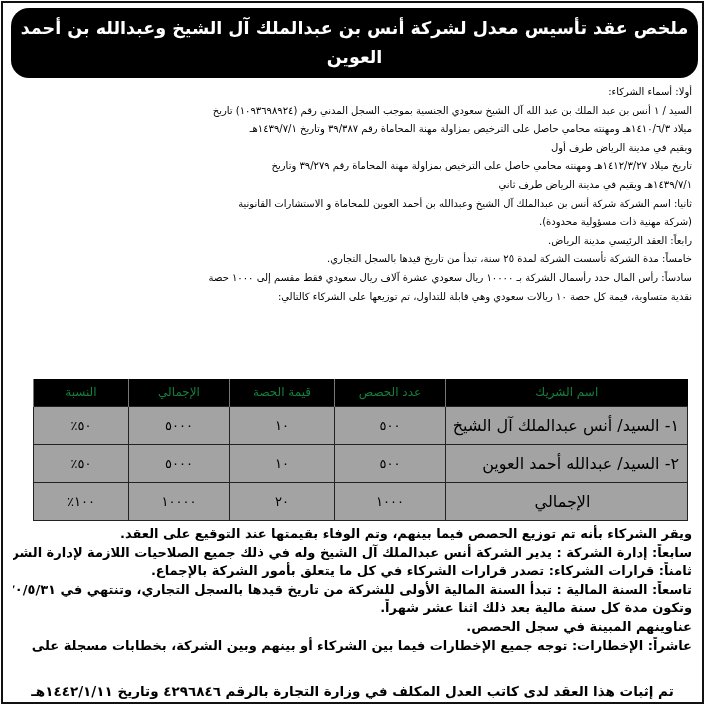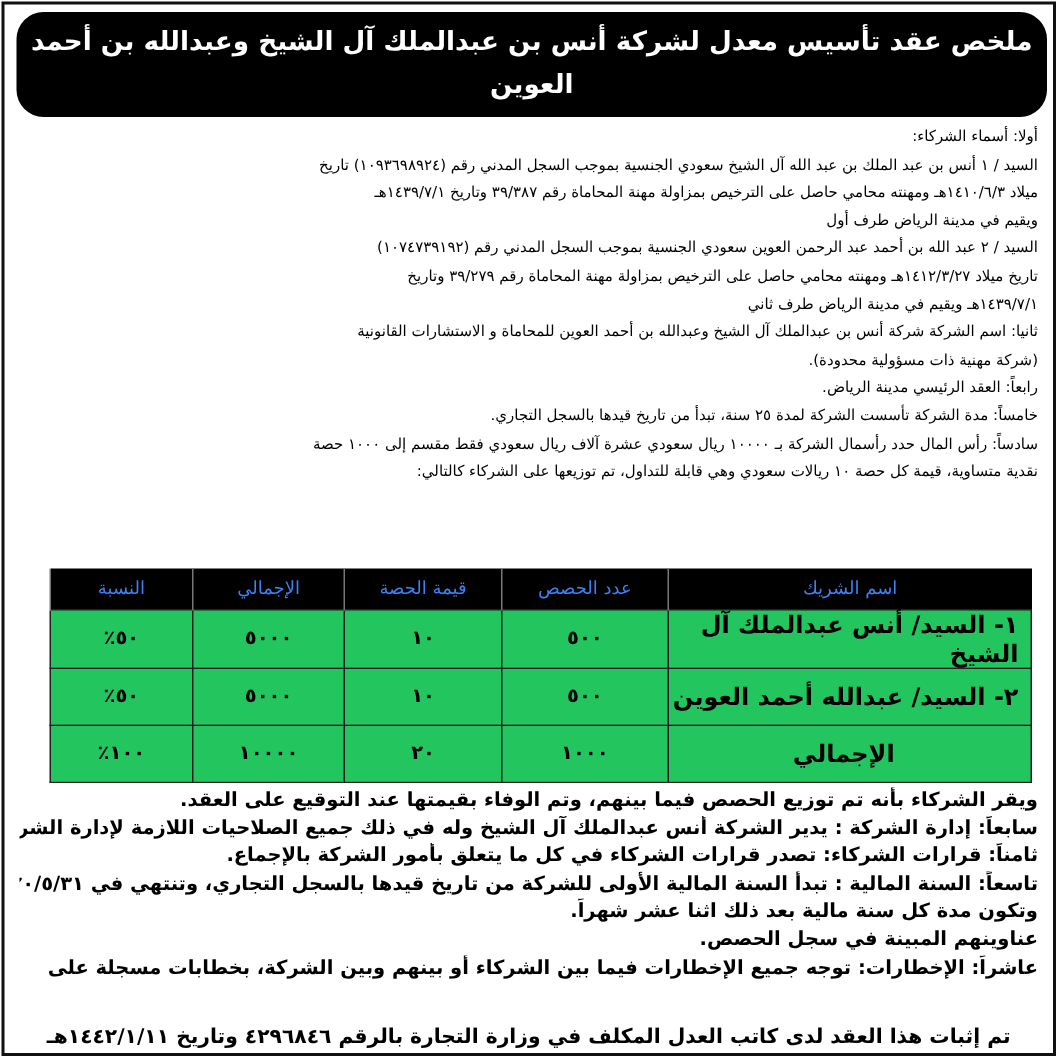--- a/index.html
+++ b/index.html
@@ -22,26 +22,26 @@
     .body-text {
       position: absolute; left: 10px; right: 10px; top: 80px;
       font-weight: normal; font-size: 10px; line-height: 18.6px; text-align: justify;
     }
     .body-text p { white-space: nowrap; overflow: hidden; }
     .tbl-wrap {
       position: absolute; left: 30px; top: 376px; width: 655px;
     }
     table { width: 100%; border-collapse: collapse; direction: rtl; }
     th {
-      background: #000; color: #3b82f6; font-weight: normal; font-size: 12px;
+      background: #000; color: #15803d; font-weight: normal; font-size: 12px;
       height: 27px; border-left: 1px solid #777; text-align: center;
     }
     td {
-      background: #22c55e; border: 1.5px solid #222; height: 38px;
-      text-align: center; font-weight: bold; font-size: 13px;
+      background: #a3a3a3; border: 1.5px solid #222; height: 38px;
+      text-align: center; font-weight: normal; font-size: 13px;
     }
     td.name { text-align: right; padding-right: 8px; font-size: 16px; }
     td.name.total { text-align: center; }
     .after {
       position: absolute; left: 10px; right: 10px; top: 522px;
       font-weight: bold; font-size: 13px; line-height: 18.6px;
     }
     .after p { white-space: nowrap; overflow: hidden; }
     .footer-line {
       position: absolute; left: 10px; right: 10px; top: 680px;
@@ -56,21 +56,20 @@
   <div class="banner">
     <div>ملخص عقد تأسيس معدل لشركة أنس بن عبدالملك آل الشيخ وعبدالله بن أحمد العوين</div>
     <div>للمحاماة والاستشارات القانونية (شركة مهنية ذات مسؤولية محدودة).</div>
   </div>
 
   <div class="body-text">
     <p>أولا: أسماء الشركاء:</p>
     <p>السيد / ١ أنس بن عبد الملك بن عبد الله آل الشيخ سعودي الجنسية بموجب السجل المدني رقم (١٠٩٣٦٩٨٩٢٤) تاريخ</p>
     <p>ميلاد ١٤١٠/٦/٣هـ ومهنته محامي حاصل على الترخيص بمزاولة مهنة المحاماة رقم ٣٩/٣٨٧ وتاريخ ١٤٣٩/٧/١هـ</p>
     <p>ويقيم في مدينة الرياض طرف أول</p>
-    <p>السيد / ٢ عبد الله بن أحمد عبد الرحمن العوين سعودي الجنسية بموجب السجل المدني رقم (١٠٧٤٧٣٩١٩٢)</p>
     <p>تاريخ ميلاد ١٤١٢/٣/٢٧هـ ومهنته محامي حاصل على الترخيص بمزاولة مهنة المحاماة رقم ٣٩/٢٧٩ وتاريخ</p>
     <p>١٤٣٩/٧/١هـ ويقيم في مدينة الرياض طرف ثاني</p>
     <p>ثانيا: اسم الشركة شركة أنس بن عبدالملك آل الشيخ وعبدالله بن أحمد العوين للمحاماة و الاستشارات القانونية</p>
     <p>(شركة مهنية ذات مسؤولية محدودة).</p>
     <p>رابعاً: العقد الرئيسي مدينة الرياض.</p>
     <p>خامساً: مدة الشركة تأسست الشركة لمدة ٢٥ سنة، تبدأ من تاريخ قيدها بالسجل التجاري.</p>
     <p>سادساً: رأس المال حدد رأسمال الشركة بـ ١٠٠٠٠ ريال سعودي عشرة آلاف ريال سعودي فقط مقسم إلى ١٠٠٠ حصة</p>
     <p>نقدية متساوية، قيمة كل حصة ١٠ ريالات سعودي وهي قابلة للتداول، تم توزيعها على الشركاء كالتالي:</p>
   </div>
 

